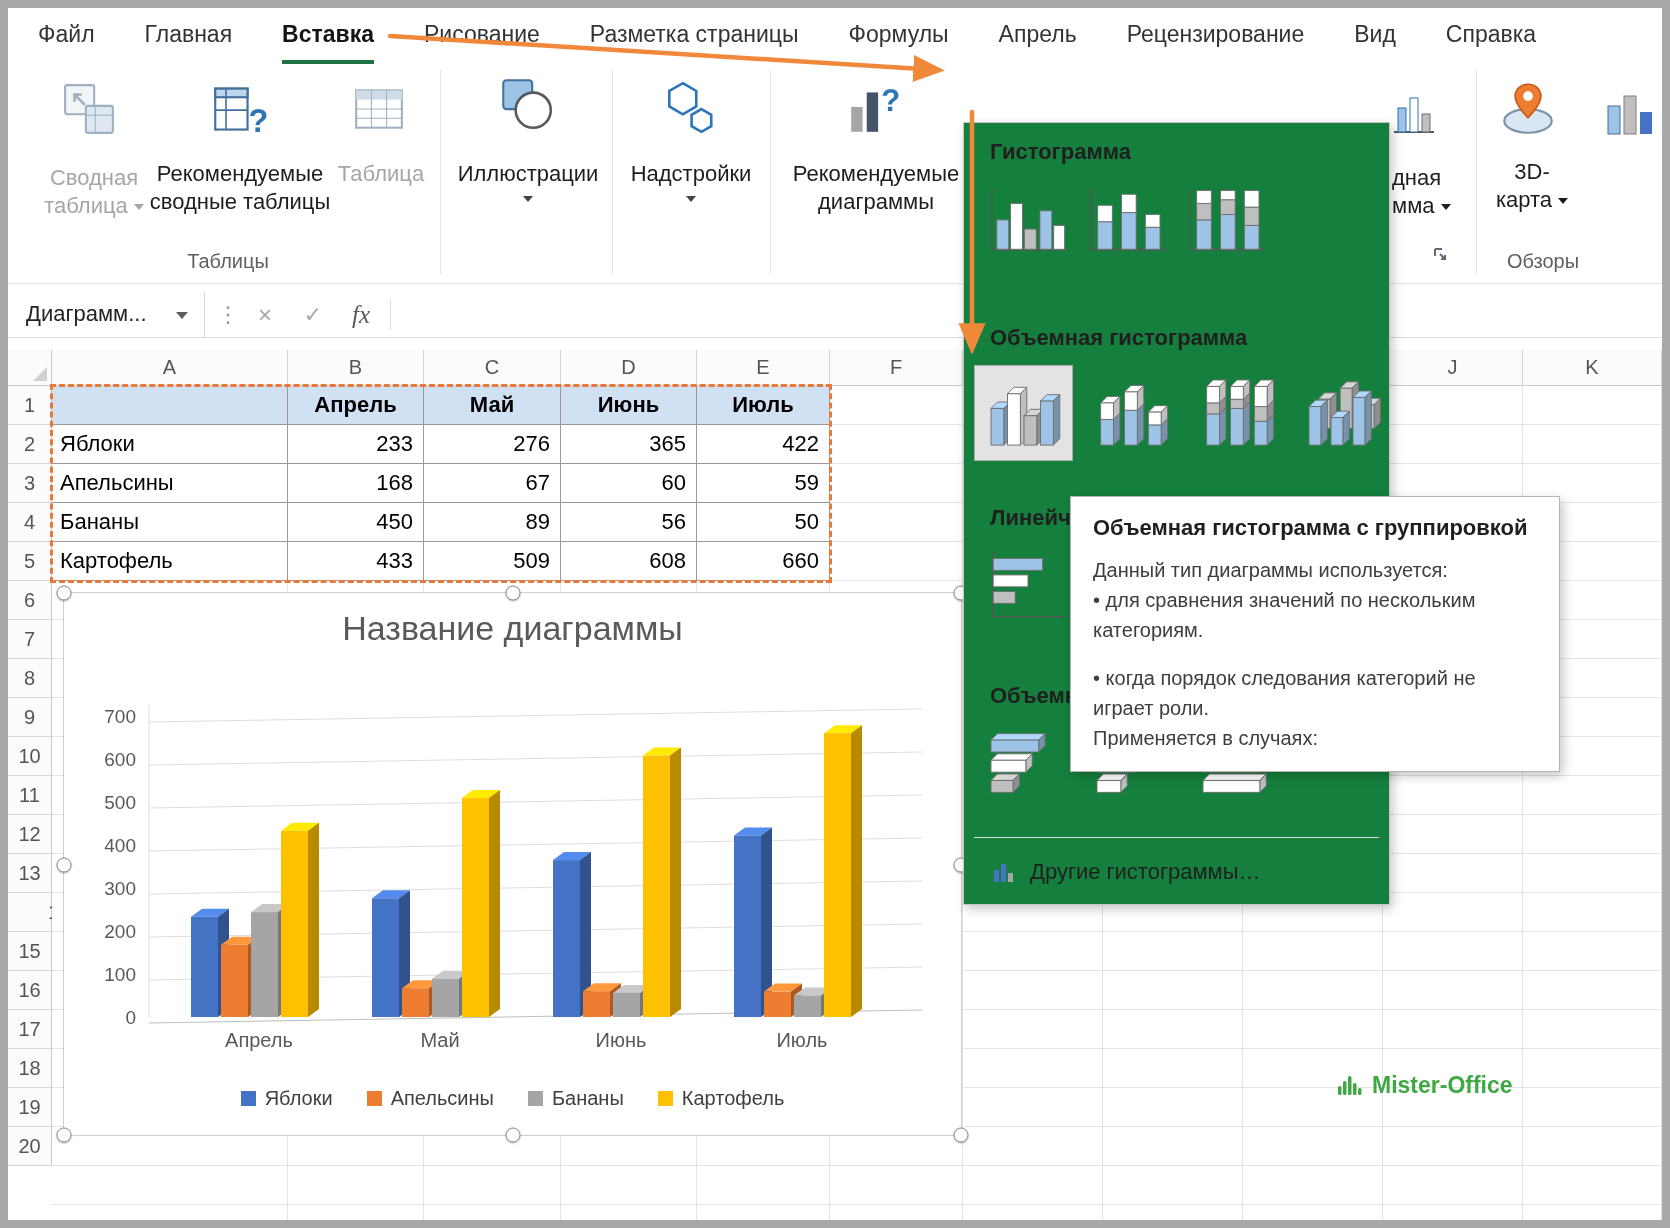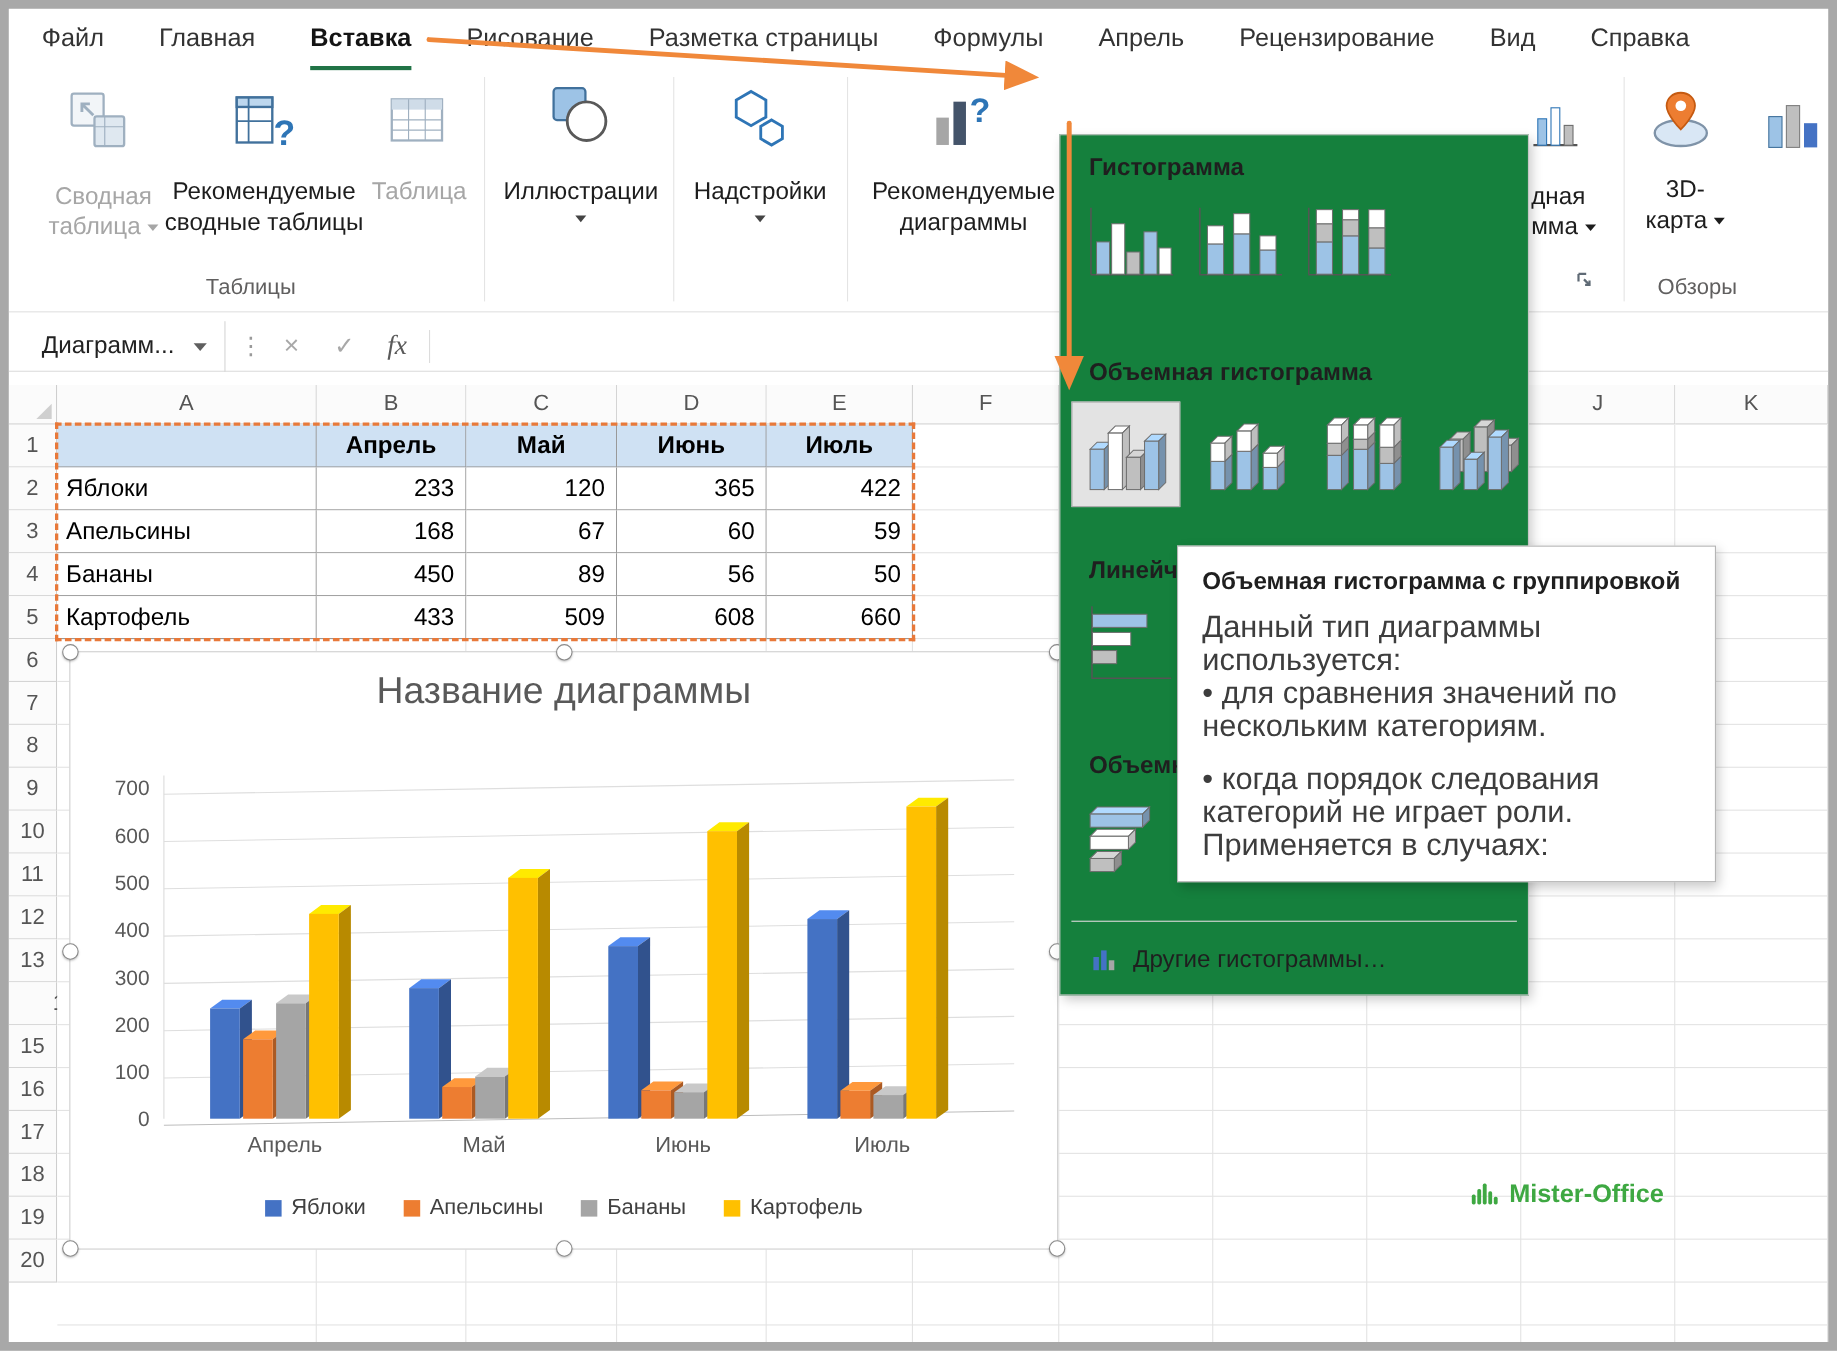--- a/index.html
+++ b/index.html
@@ -19,21 +19,21 @@
   .rlabel{position:absolute;font-size:22px;color:#1d1d1d;text-align:center;line-height:28px}
   .rlabel.dis{color:#a6a6a6}
   .grp{position:absolute;font-size:20px;color:#605f5f;text-align:center}
   .chev{display:inline-block;width:0;height:0;border-left:5px solid transparent;border-right:5px solid transparent;border-top:6px solid currentColor;margin-left:6px;vertical-align:middle}
   .chevb{position:absolute;width:0;height:0;border-left:5px solid transparent;border-right:5px solid transparent;border-top:6px solid #444}
   .minibtn{position:absolute;display:flex;align-items:center;gap:6px;padding:4px 8px;border:1px solid transparent;border-radius:3px}
   .minibtn.on{border-color:#ababab;background:#f5f5f5}
 
   
   .fbar{position:absolute;left:0;top:284px;width:1654px;height:46px;background:#fff;border-bottom:1px solid #dcdcdc;z-index:20}
-  .namebox{position:absolute;left:0;top:0;width:197px;height:46px;border-right:1px solid #d6d6d6;font-size:22px;color:#222;line-height:44px;padding-left:30px}
+  .namebox{position:absolute;left:0;top:0;width:197px;height:46px;border-right:1px solid #d6d6d6;font-size:22px;color:#222;line-height:44px;padding-left:18px}
   .nb-chev{position:absolute;left:168px;top:20px;width:0;height:0;border-left:6px solid transparent;border-right:6px solid transparent;border-top:7px solid #5f5f5f}
   .fico{position:absolute;top:0;height:46px;line-height:46px;font-size:24px;color:#a8a8a8;text-align:center;width:34px}
   .fxi{font-family:"Liberation Serif",serif;font-style:italic;color:#5a5a5a;font-size:25px}
 
   
   .colh{position:absolute;background:#fbfbfb;border-right:1px solid #d4d4d4;border-bottom:1px solid #c9c9c9;color:#555;font-size:20px;text-align:center;line-height:35px}
   .rowh{position:absolute;background:#fbfbfb;border-right:1px solid #c9c9c9;border-bottom:1px solid #d4d4d4;color:#555;font-size:20px;text-align:center;line-height:38px}
   .corner{position:absolute;left:0;top:342px;width:44px;height:36px;background:#fbfbfb;border-right:1px solid #c9c9c9;border-bottom:1px solid #c9c9c9}
   .corner:after{content:"";position:absolute;right:4px;bottom:4px;border-left:14px solid transparent;border-bottom:14px solid #cfcfcf}
   .cells{position:absolute;left:44px;top:378px;width:1610px;height:834px;background:#fff;overflow:hidden}
@@ -64,21 +64,21 @@
   .tile{width:92px;height:84px;margin-right:7px;border:1px solid transparent;display:flex;align-items:center;justify-content:center}
   .tile.big{width:99px;height:96px}
   .tile.sel{background:#e3e3e3;border-color:#ababab}
   .tile svg{width:88px;height:80px}
   .dd-sep{position:absolute;left:10px;top:714px;width:405px;height:1px;background:#d9d9d9}
   .dd-more{position:absolute;left:0;top:722px;width:425px;height:54px;display:flex;align-items:center;gap:14px;padding-left:28px;font-size:22px;color:#1f1f1f}
 
   
   .tooltip{position:absolute;left:1062px;top:488px;width:490px;background:#fff;border:1px solid #b5b5b5;box-shadow:3px 4px 10px rgba(0,0,0,.22);padding:18px 22px;z-index:50}
   .tt-title{font-size:22px;font-weight:bold;color:#1f1f1f;margin-bottom:14px}
-  .tt-line{font-size:28px;color:#3d3d3d;line-height:30px}
+  .tt-line{font-size:20px;color:#3d3d3d;line-height:30px}
   .tt-space{height:18px}
 
   
   .arrows{position:absolute;left:0;top:0;width:1654px;height:1212px;z-index:40;pointer-events:none}
   .watermark{position:absolute;left:1328px;top:1064px;display:flex;align-items:center;gap:8px;z-index:6}
   .wm-text{font-size:23px;font-weight:bold;color:var(--brand-green,#3ea842)}
 </style>
 </head>
 <body>
 
@@ -334,21 +334,21 @@
     </div>
 
   <div>
       <div class="tcell th" style="left: 44px; top: 378px; width: 236px; height: 39px;"></div>
       <div class="tcell th" style="left: 280px; top: 378px; width: 136px; height: 39px;">Апрель</div>
       <div class="tcell th" style="left: 416px; top: 378px; width: 137px; height: 39px;">Май</div>
       <div class="tcell th" style="left: 553px; top: 378px; width: 136px; height: 39px;">Июнь</div>
       <div class="tcell th" style="left: 689px; top: 378px; width: 133px; height: 39px;">Июль</div>
       <div class="tcell tlabel" style="left: 44px; top: 417px; width: 236px; height: 39px;">Яблоки</div>
       <div class="tcell tnum" style="left: 280px; top: 417px; width: 136px; height: 39px;">233</div>
-      <div class="tcell tnum" style="left: 416px; top: 417px; width: 137px; height: 39px;">120</div>
+      <div class="tcell tnum" style="left: 416px; top: 417px; width: 137px; height: 39px;">276</div>
       <div class="tcell tnum" style="left: 553px; top: 417px; width: 136px; height: 39px;">365</div>
       <div class="tcell tnum" style="left: 689px; top: 417px; width: 133px; height: 39px;">422</div>
       <div class="tcell tlabel" style="left: 44px; top: 456px; width: 236px; height: 39px;">Апельсины</div>
       <div class="tcell tnum" style="left: 280px; top: 456px; width: 136px; height: 39px;">168</div>
       <div class="tcell tnum" style="left: 416px; top: 456px; width: 137px; height: 39px;">67</div>
       <div class="tcell tnum" style="left: 553px; top: 456px; width: 136px; height: 39px;">60</div>
       <div class="tcell tnum" style="left: 689px; top: 456px; width: 133px; height: 39px;">59</div>
       <div class="tcell tlabel" style="left: 44px; top: 495px; width: 236px; height: 39px;">Бананы</div>
       <div class="tcell tnum" style="left: 280px; top: 495px; width: 136px; height: 39px;">450</div>
       <div class="tcell tnum" style="left: 416px; top: 495px; width: 137px; height: 39px;">89</div>

